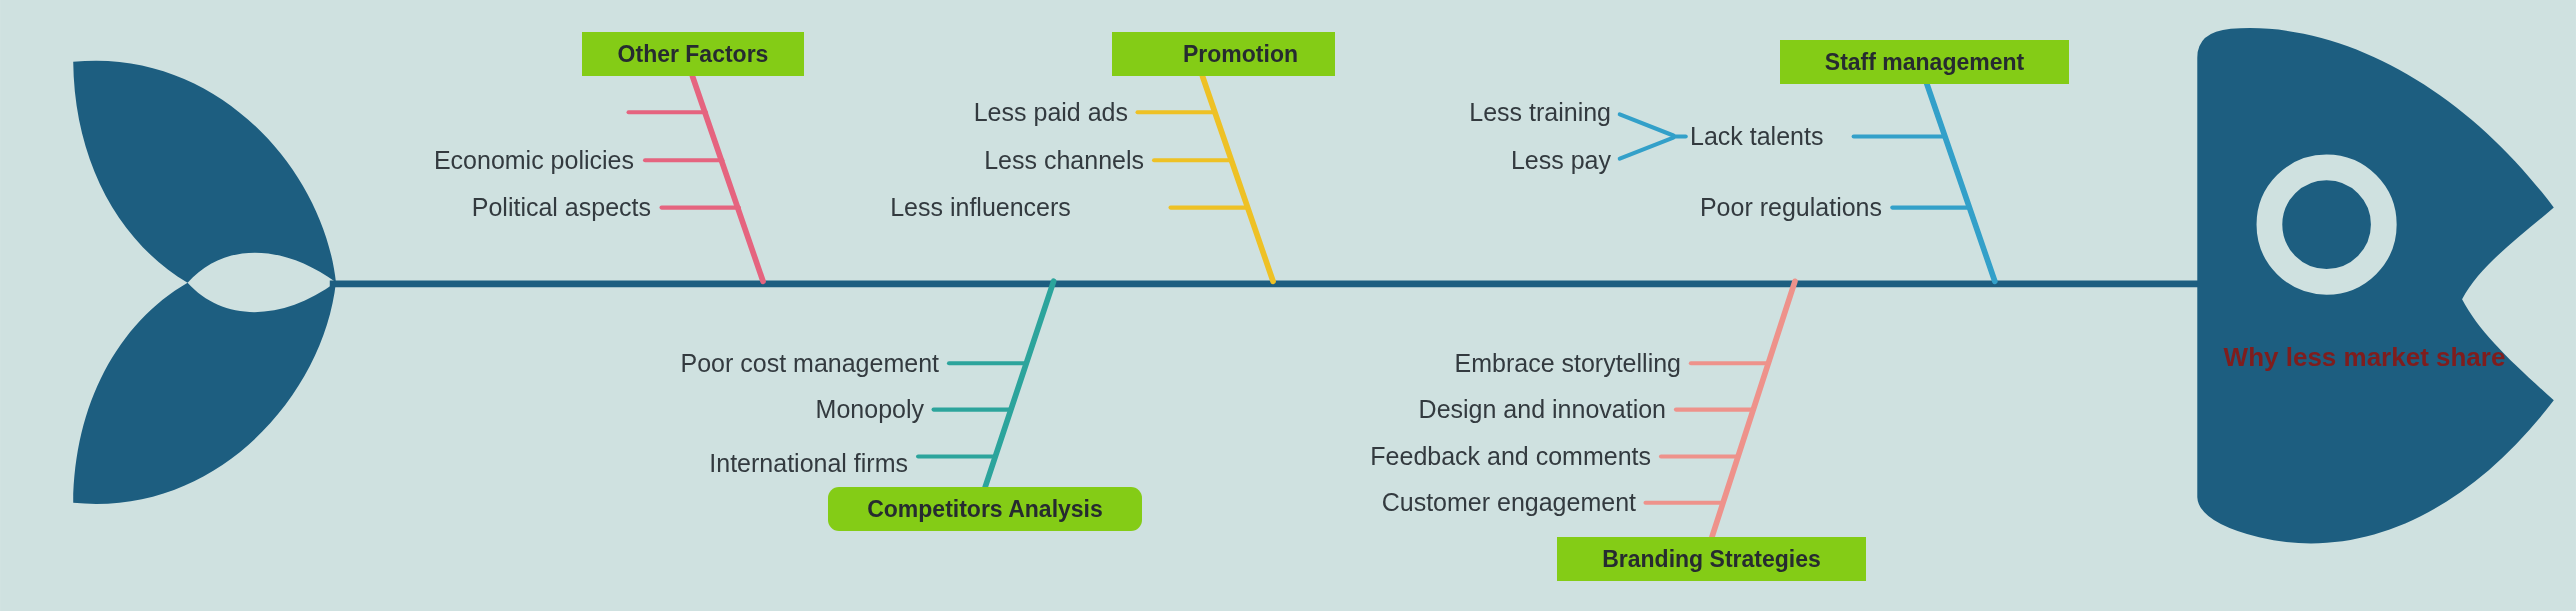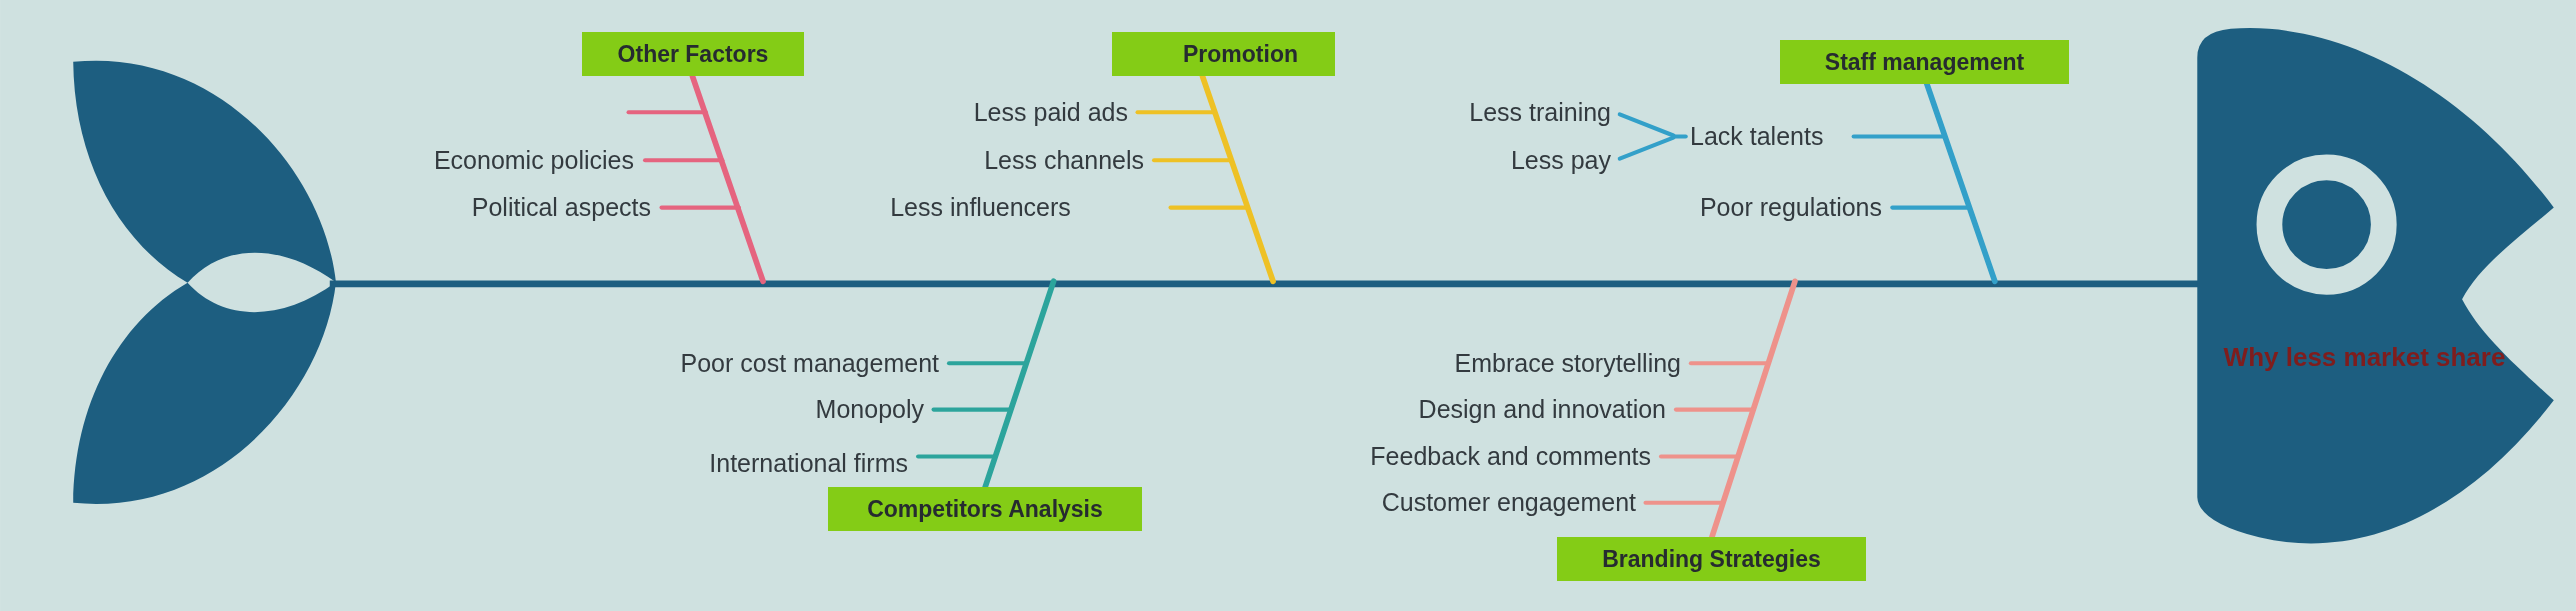--- a/index.html
+++ b/index.html
@@ -67,21 +67,21 @@
       <line x1="3282" y1="705" x2="3432" y2="705" stroke-width="8"></line>
       <line x1="3253" y1="795" x2="3403" y2="795" stroke-width="8"></line>
       <line x1="3224" y1="886" x2="3374" y2="886" stroke-width="8"></line>
       <line x1="3194" y1="976" x2="3344" y2="976" stroke-width="8"></line>
     </g>
   </svg>
 
   <div class="label-box" style="left:582px;top:32px;width:222px;">Other Factors</div>
   <div class="label-box" style="left:1112px;top:32px;width:189px;padding-left:34px;">Promotion</div>
   <div class="label-box" style="left:1780px;top:32px;width:289px;margin-top:8px;">Staff management</div>
-  <div class="label-box" style="left:828px;top:487px;width:314px;">Competitors Analysis</div>
+  <div class="label-box" style="left:828px;top:487px;width:314px;border-radius:11px;">Competitors Analysis</div>
   <div class="label-box" style="left:1557px;top:537px;width:309px;">Branding Strategies</div>
 
   <div class="txt r" style="left:273px;top:145px;width:361px;">Economic policies</div>
   <div class="txt r" style="left:290px;top:192px;width:361px;">Political aspects</div>
 
   <div class="txt r" style="left:767px;top:97px;width:361px;">Less paid ads</div>
   <div class="txt r" style="left:783px;top:145px;width:361px;">Less channels</div>
   <div class="txt r" style="left:800px;top:192px;width:361px;text-align:center;">Less influencers</div>
 
   <div class="txt l" style="left:1690px;top:121px;width:258px;">Lack talents</div>

